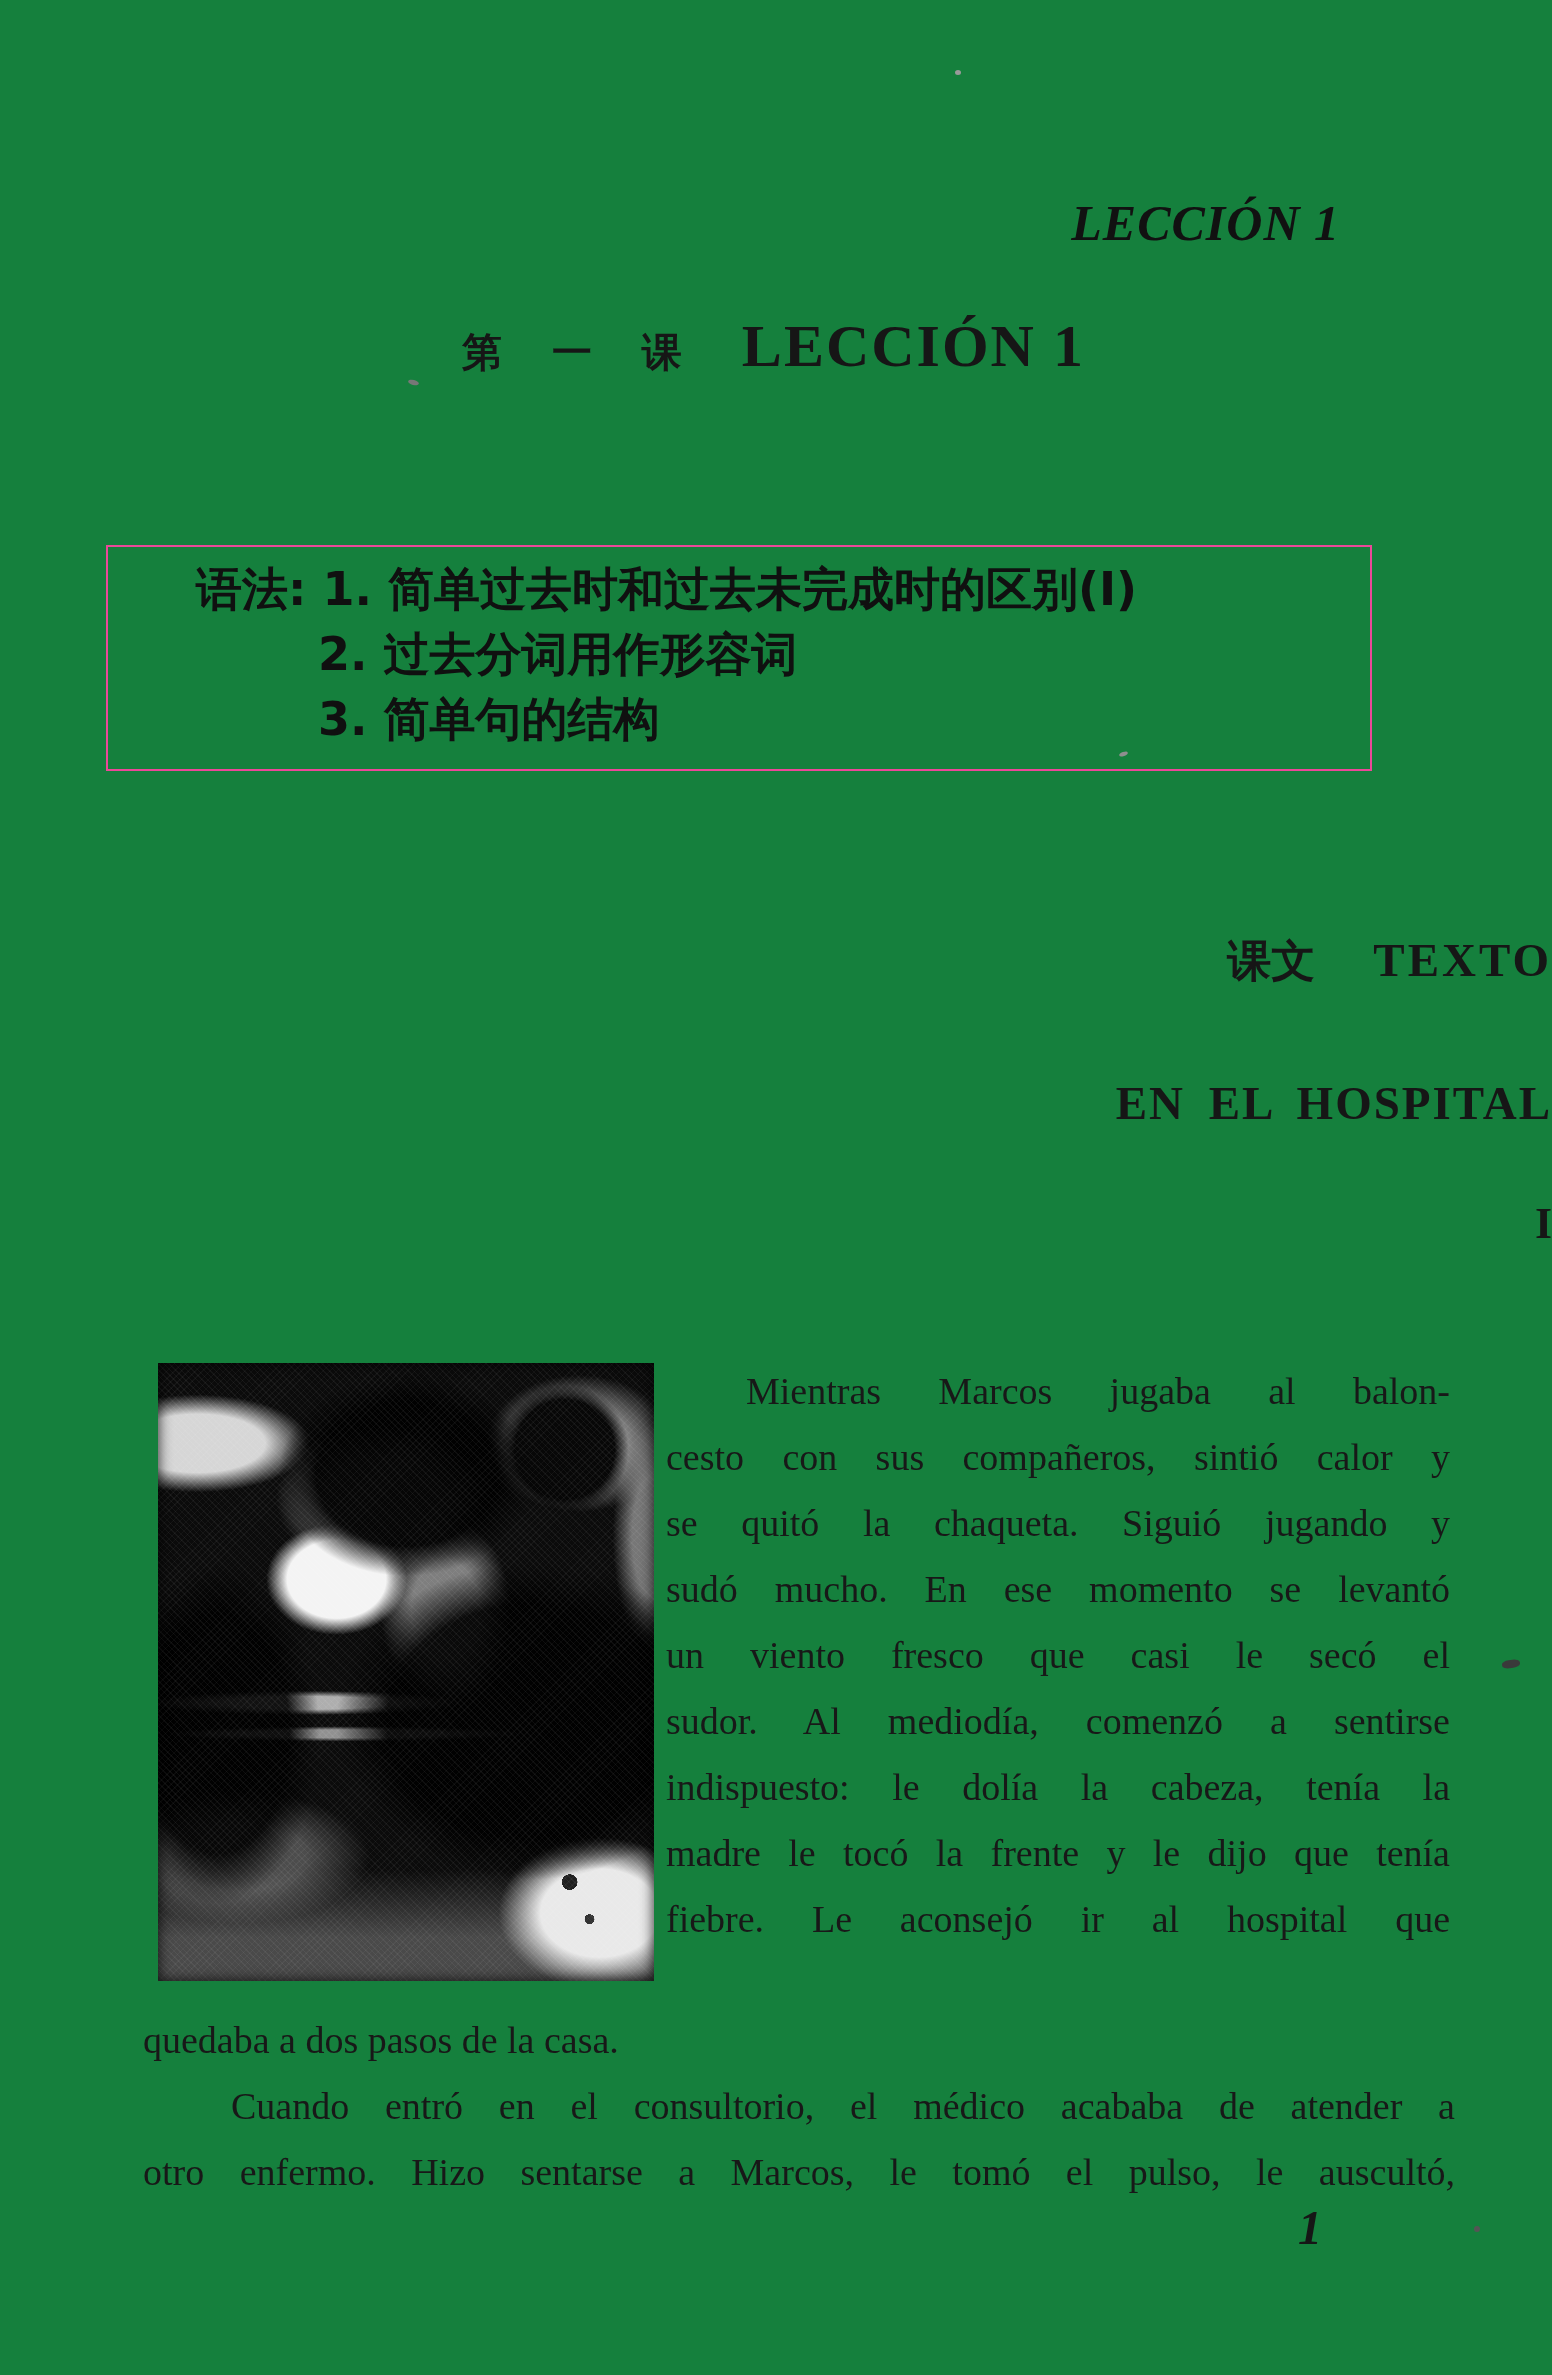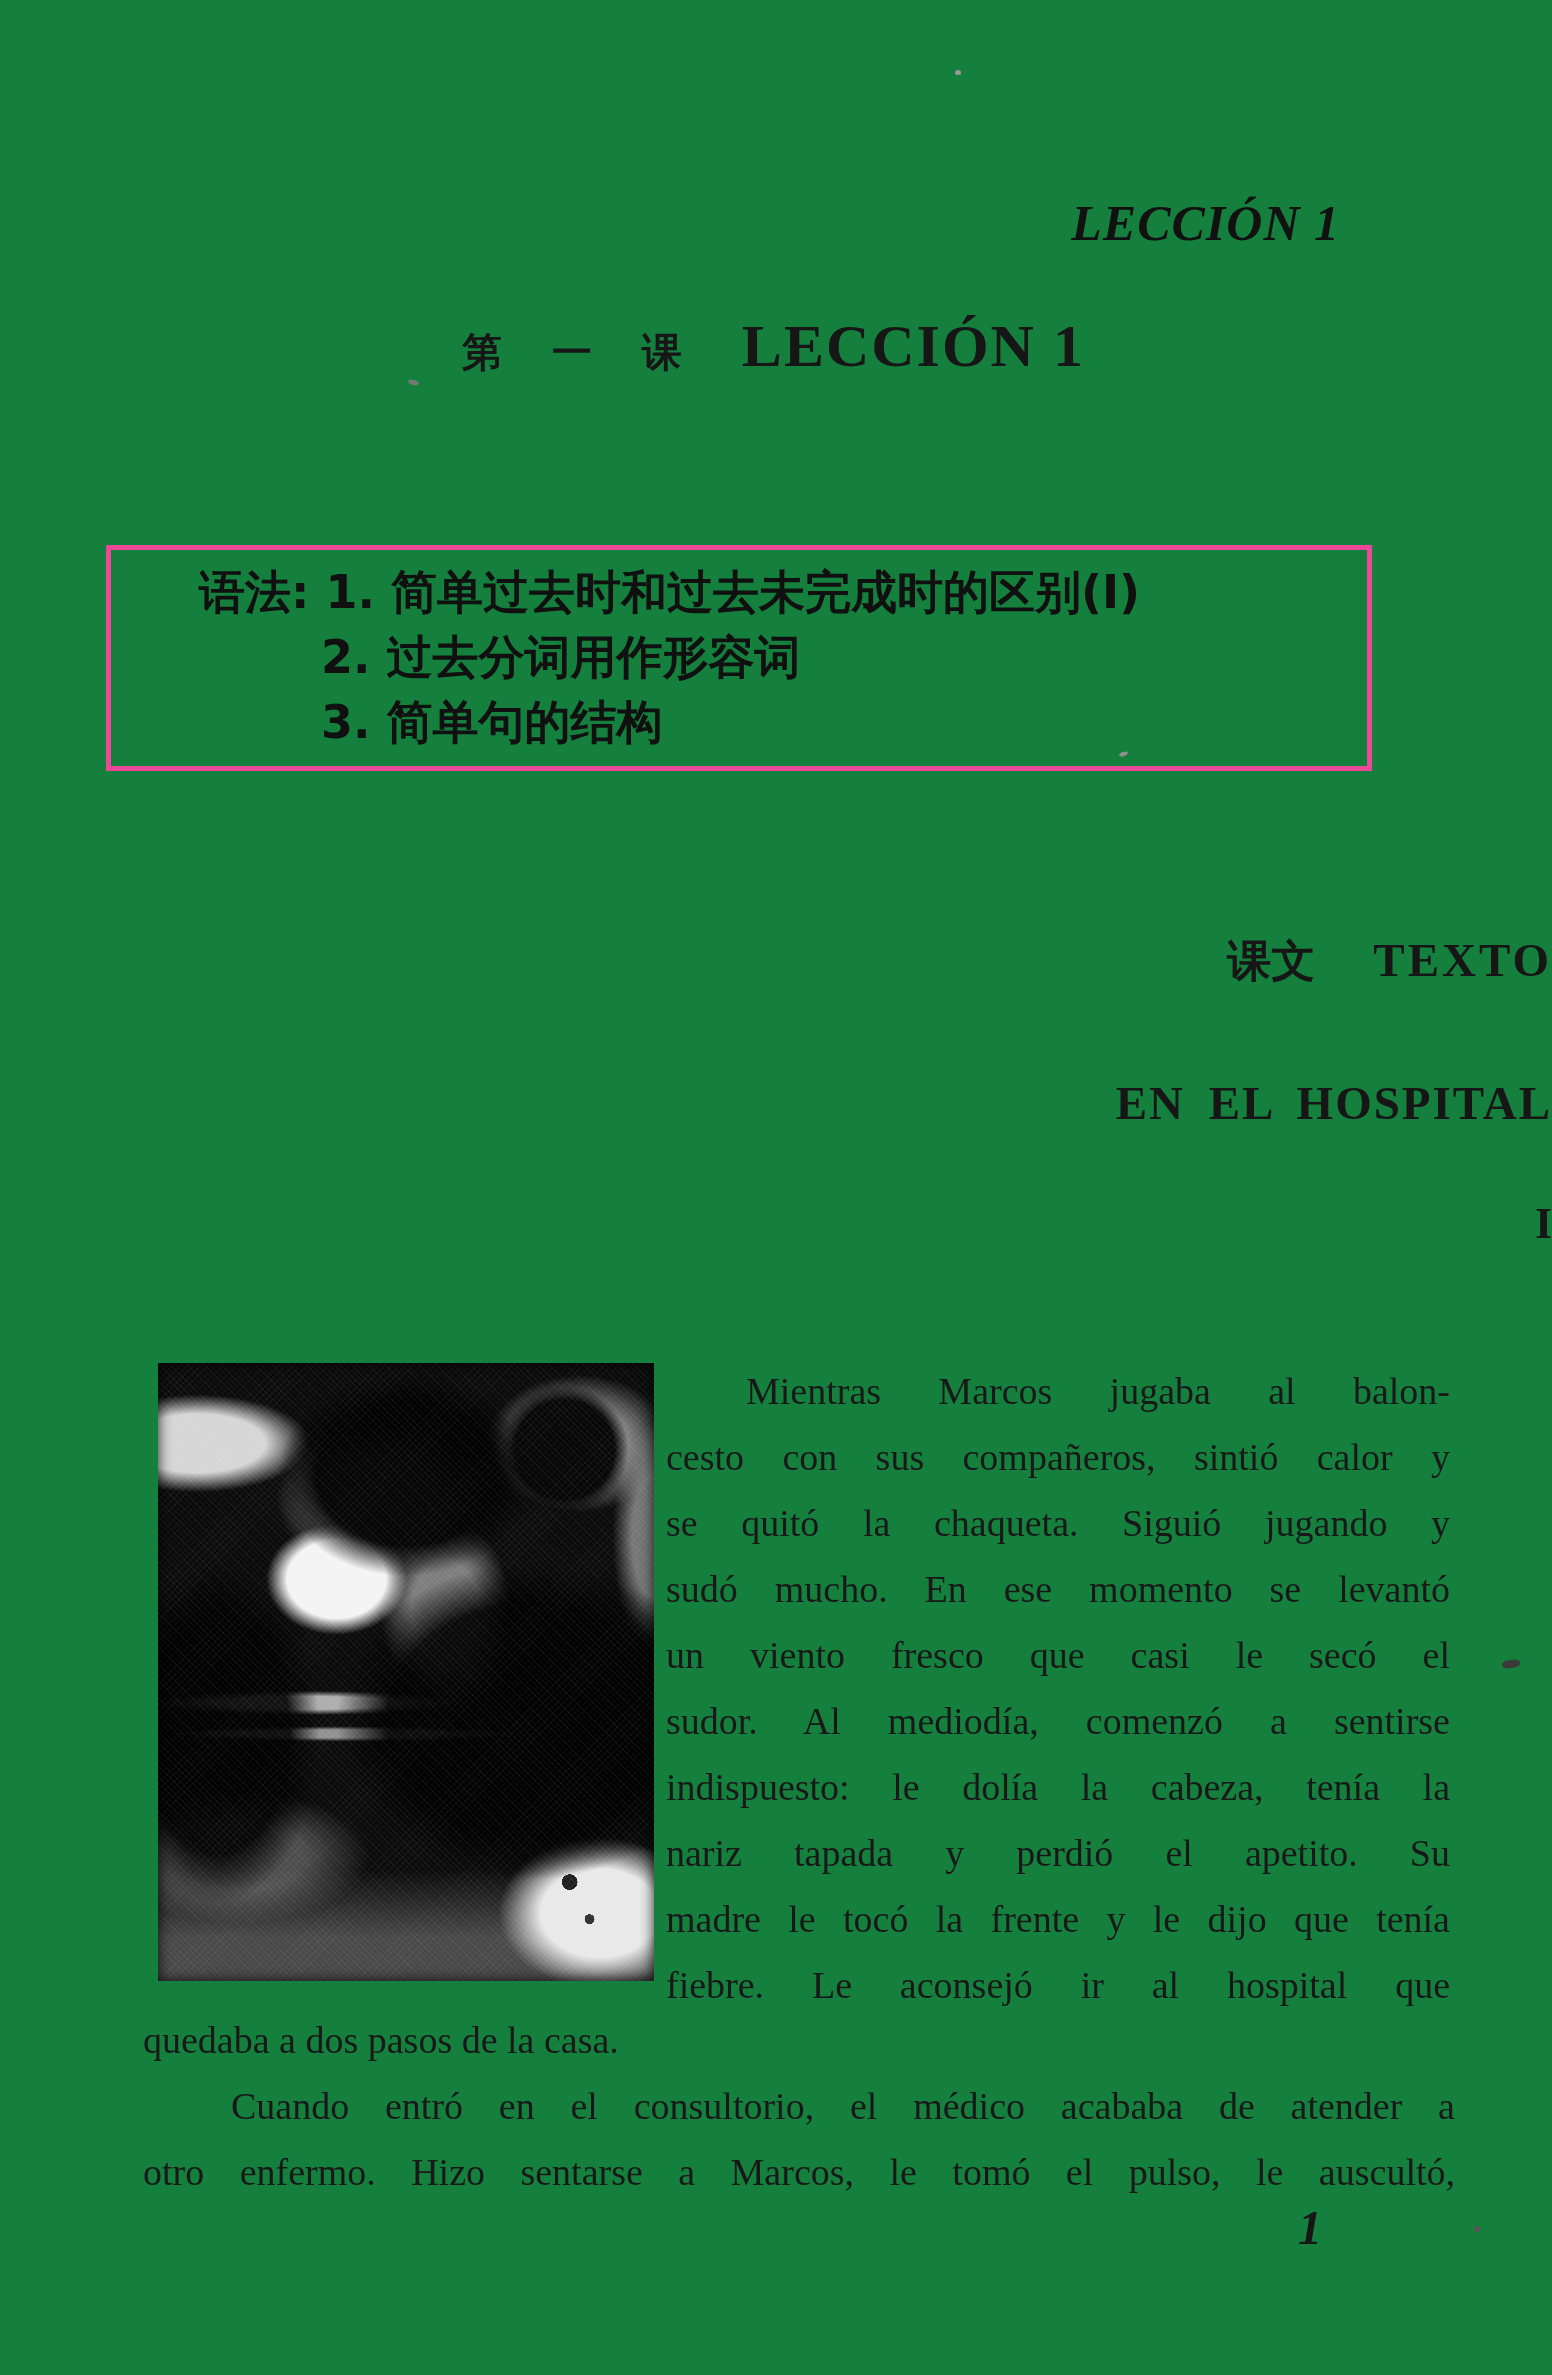--- a/index.html
+++ b/index.html
@@ -39,21 +39,21 @@
   .lesson-title-zh { font-size: 40px; word-spacing: 32px; letter-spacing: 2px; }
   .lesson-title-es { font-size: 60px; font-weight: bold; margin-left: 58px; letter-spacing: 2px; }
 
   
   .grammar-box {
     position: absolute;
     left: 106px;
     top: 545px;
     width: 1266px;
     height: 226px;
-    border: 5px solid #ec4899;
+    border: 2px solid #ec4899;
     box-sizing: border-box;
     padding: 10px 42px 0 88px;
     font-size: 46px;
     line-height: 65px;
     color: #101010;
   }
   .grammar-line { white-space: nowrap; }
   .grammar-line.indented { padding-left: 122px; }
 
   
@@ -168,21 +168,20 @@
   <div class="photo"></div>
 
   <div class="wrap-column body-text">
     <div class="bline first">Mientras Marcos jugaba al balon-</div>
     <div class="bline">cesto con sus compañeros, sintió calor y</div>
     <div class="bline">se quitó la chaqueta. Siguió jugando y</div>
     <div class="bline">sudó mucho. En ese momento se levantó</div>
     <div class="bline">un viento fresco que casi le secó el</div>
     <div class="bline">sudor. Al mediodía, comenzó a sentirse</div>
     <div class="bline">indispuesto: le dolía la cabeza, tenía la</div>
-    <div class="bline">nariz tapada y perdió el apetito. Su</div>
     <div class="bline">madre le tocó la frente y le dijo que tenía</div>
     <div class="bline">fiebre. Le aconsejó ir al hospital que</div>
   </div>
 
   <div class="below-block body-text">
     <div class="bline noj">quedaba a dos pasos de la casa.</div>
     <div class="bline indent2">Cuando entró en el consultorio, el médico acababa de atender a</div>
     <div class="bline">otro enfermo. Hizo sentarse a Marcos, le tomó el pulso, le auscultó,</div>
   </div>
 

